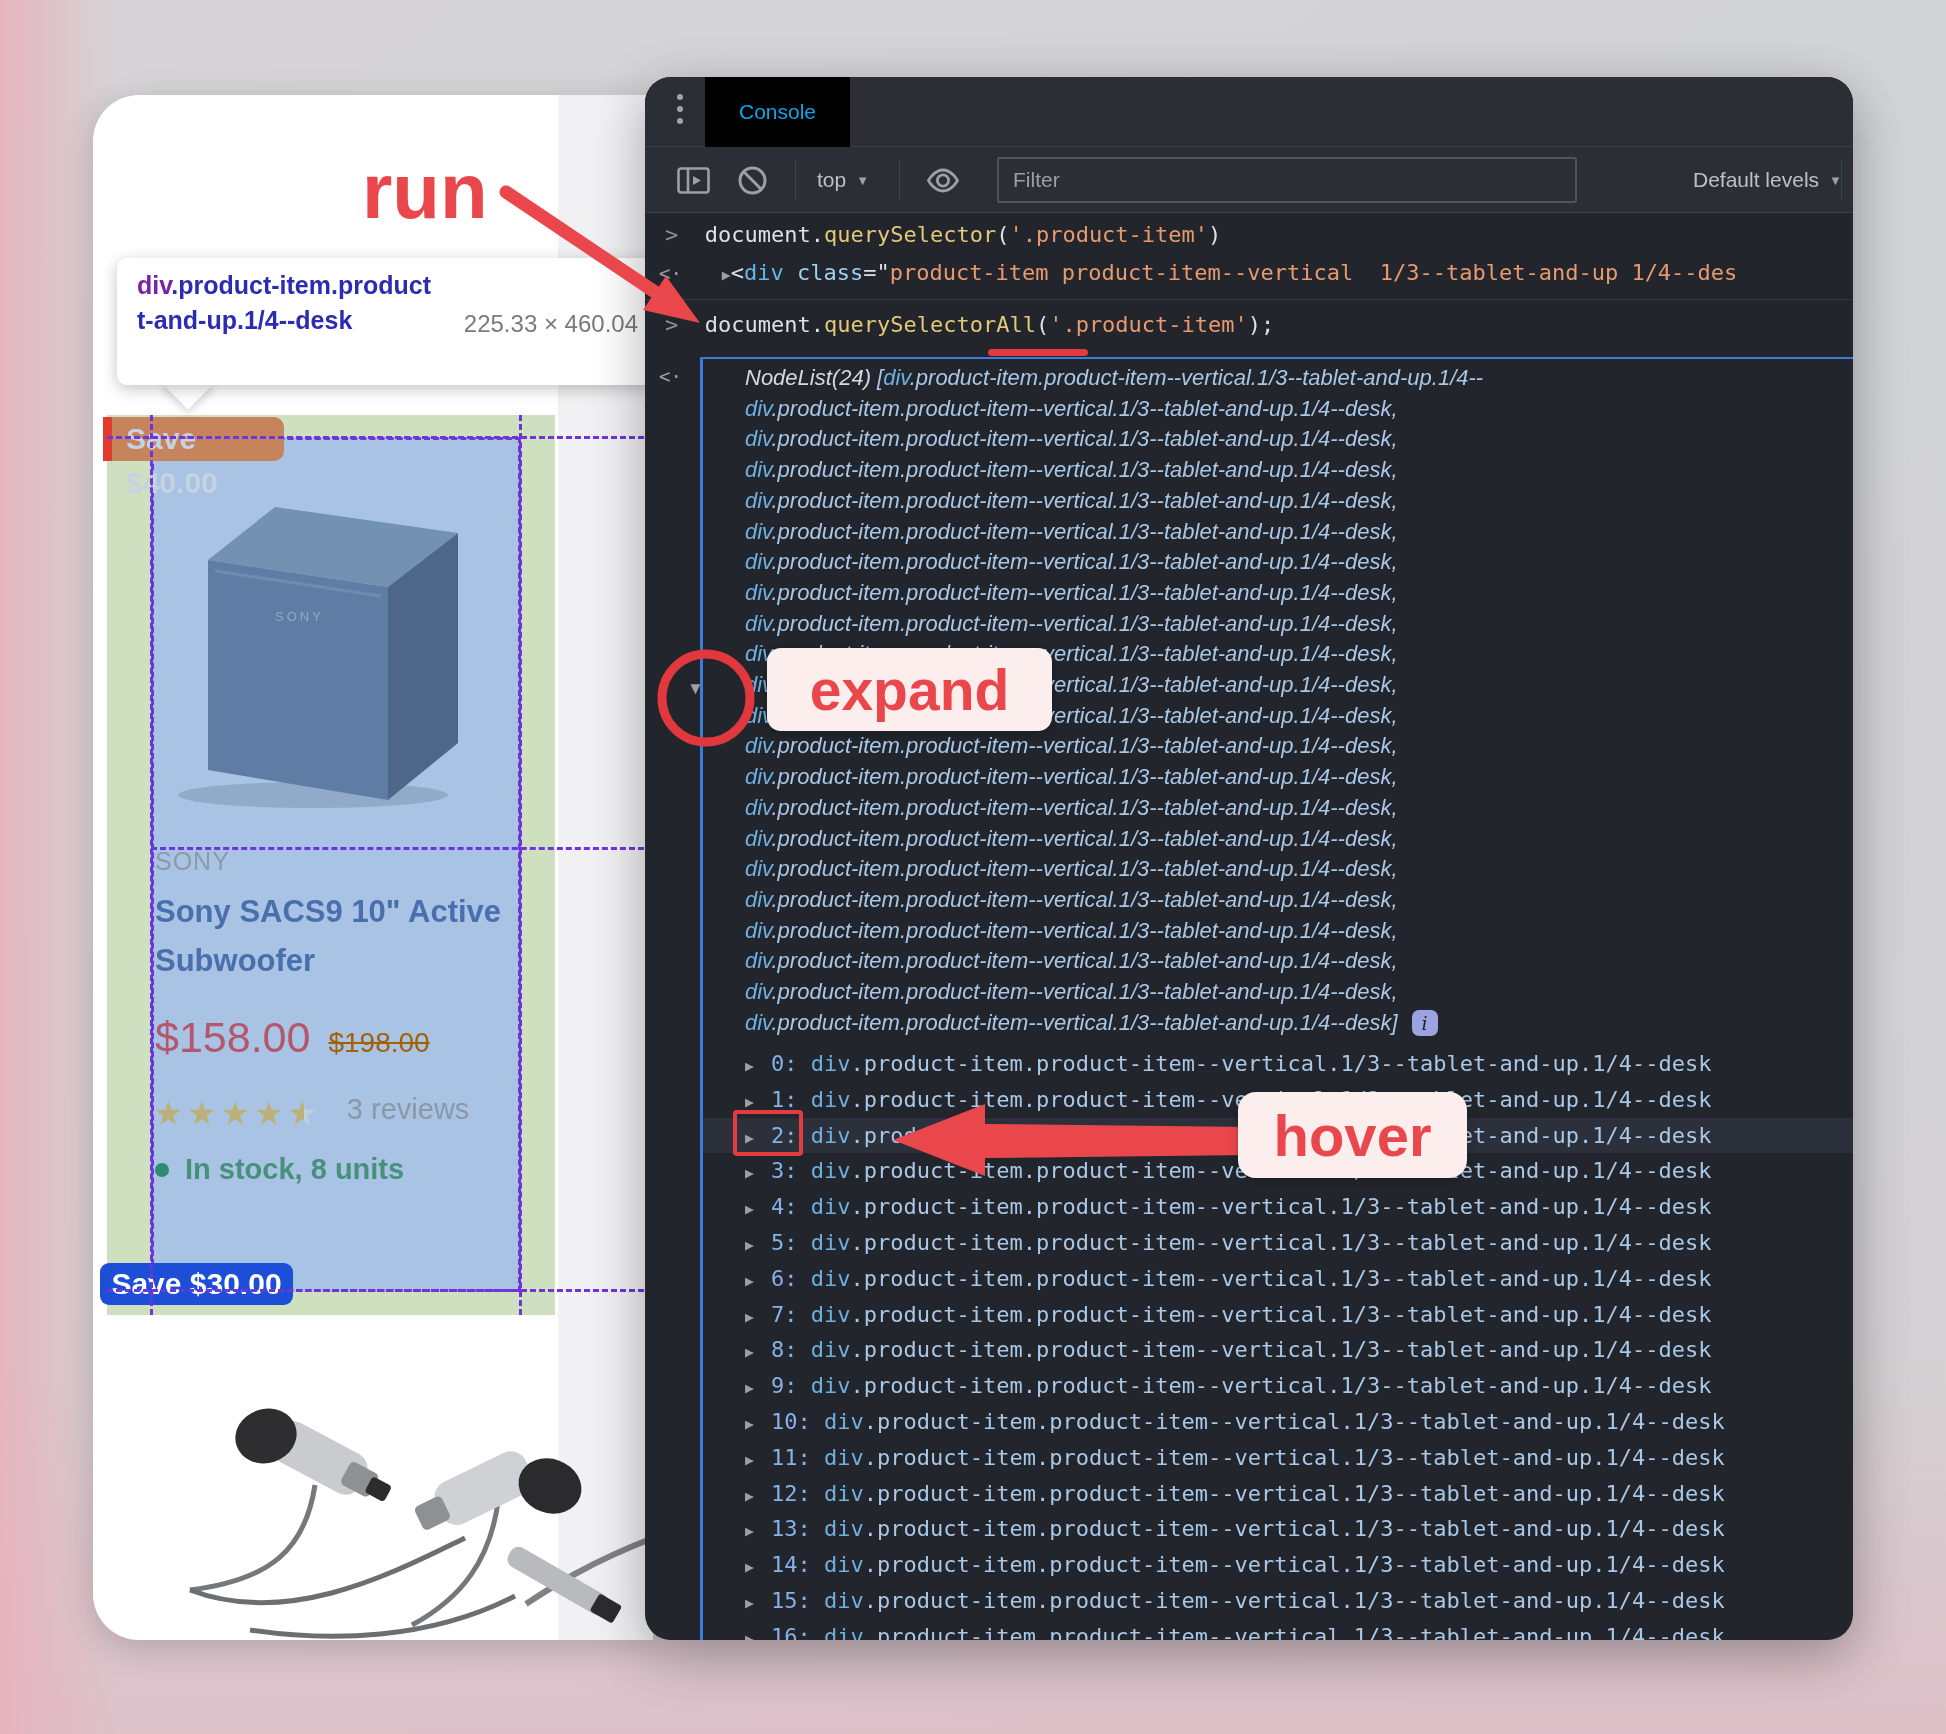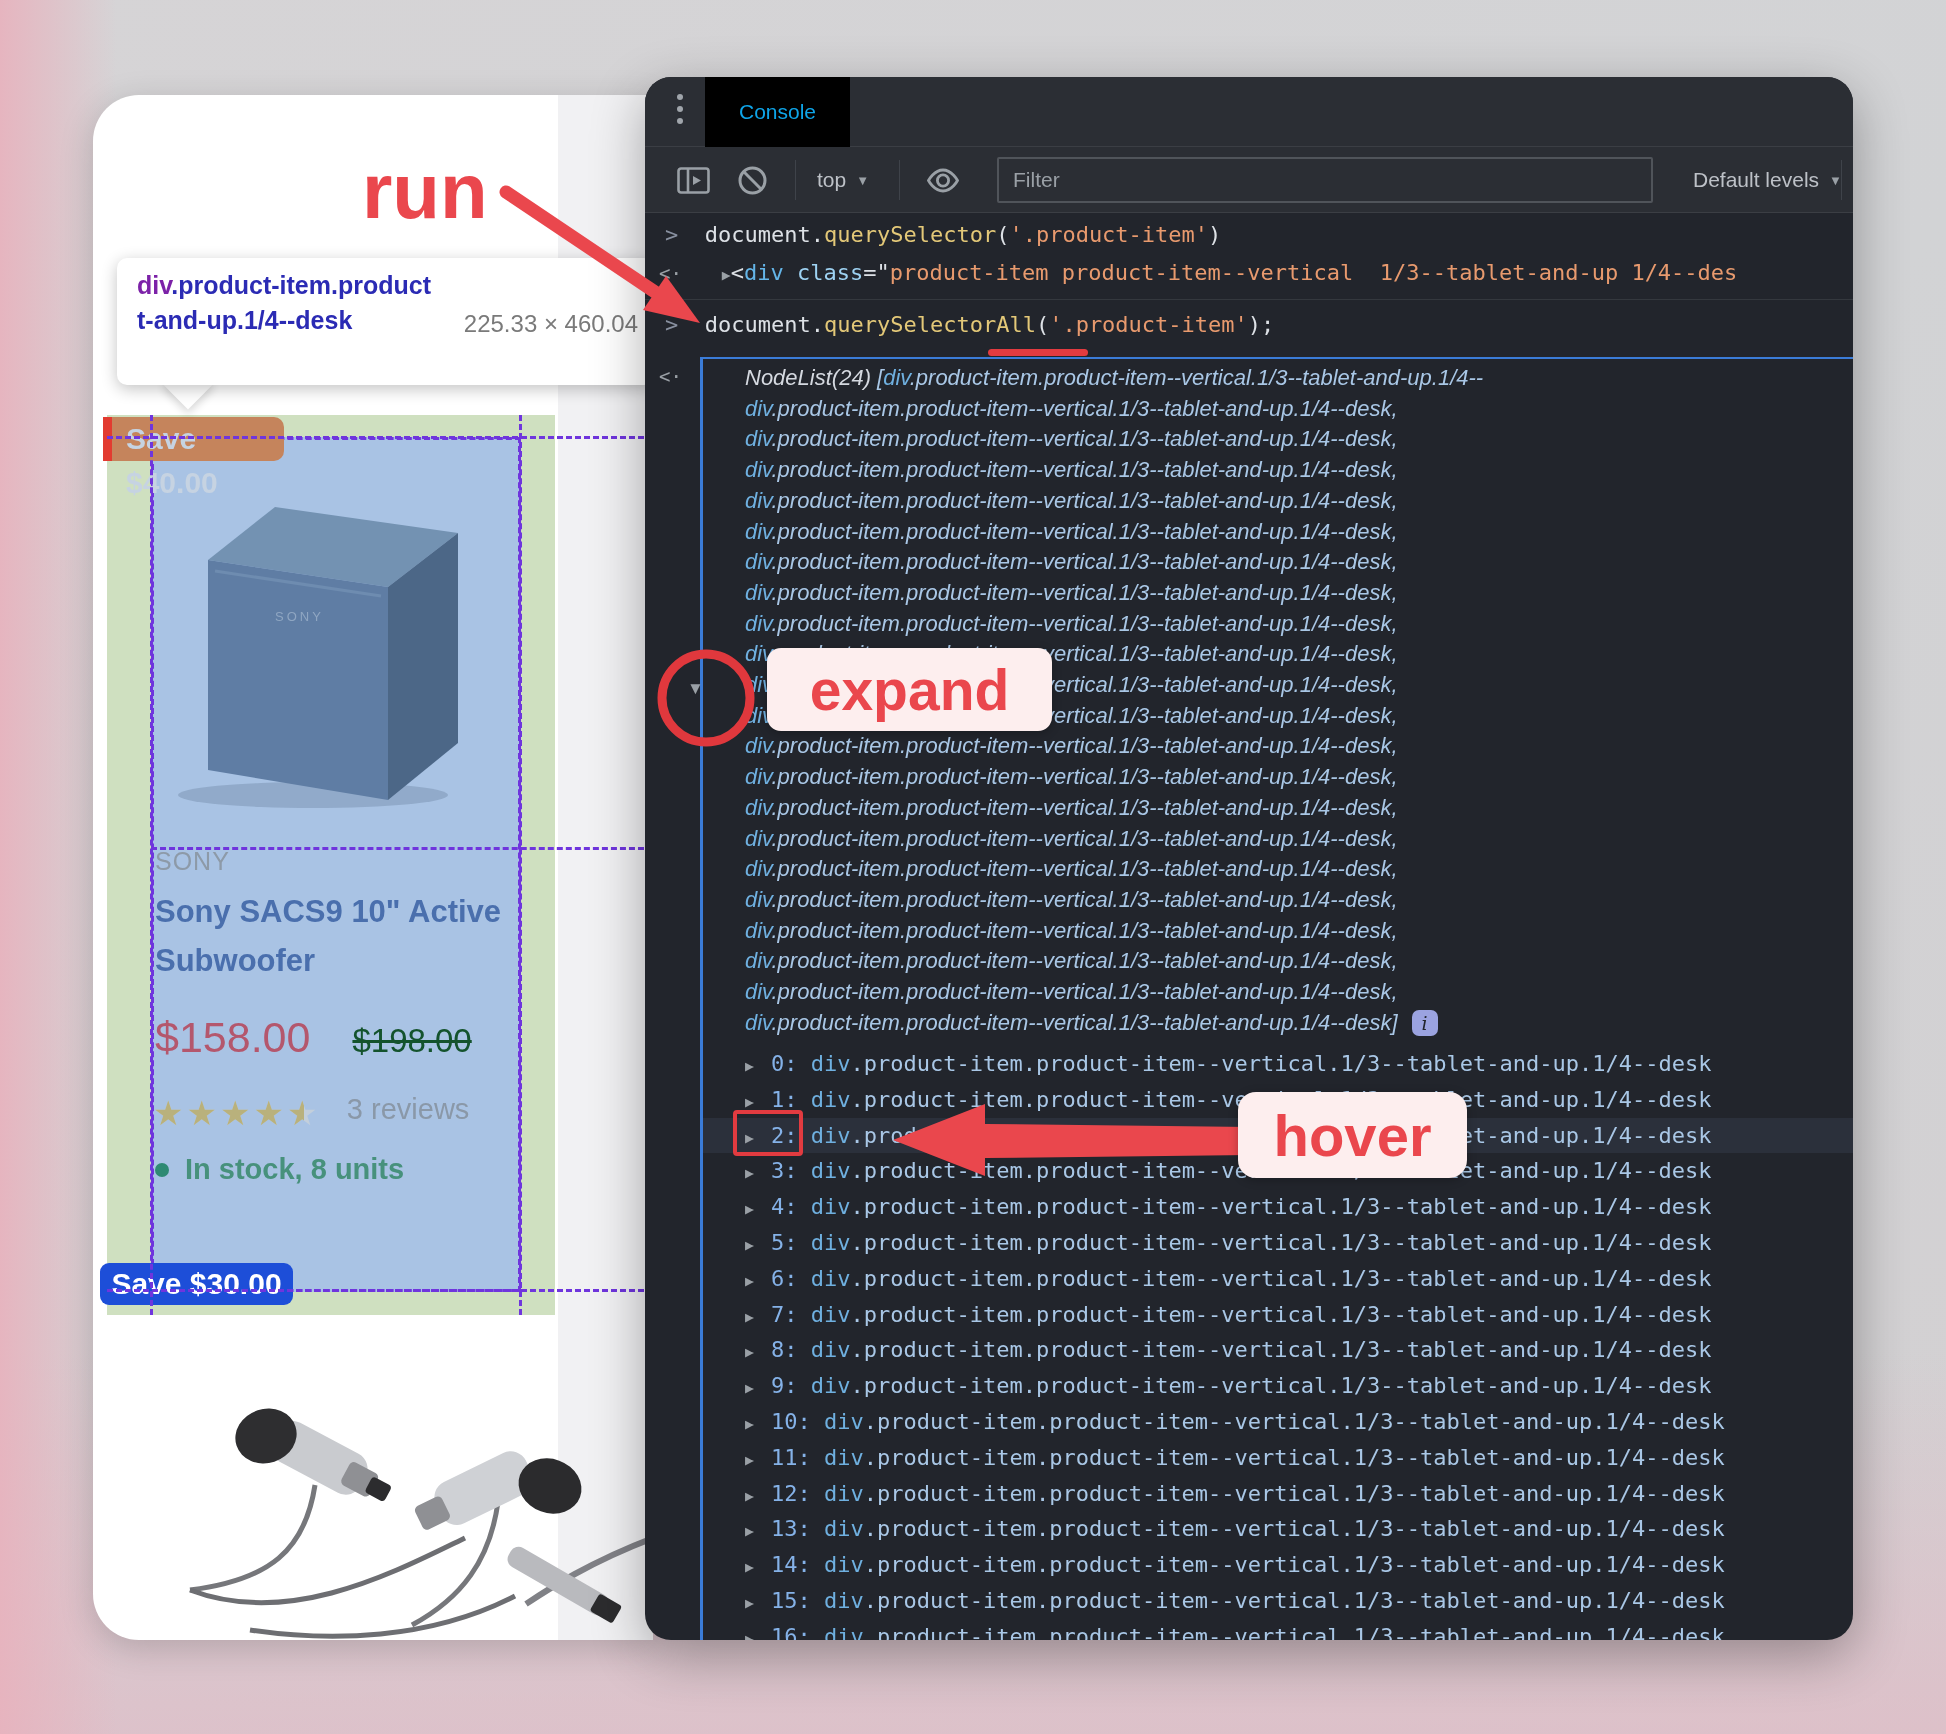--- a/index.html
+++ b/index.html
@@ -25,21 +25,21 @@
   .guide-h{height:0;border-top:3px dashed #6f35dd;z-index:3;}
   .guide-v{width:0;border-left:3px dashed #6f35dd;z-index:3;}
   #badge1{left:19px;top:322px;width:172px;height:44px;background:#c5845c;border-radius:0 10px 10px 0;
     z-index:2;line-height:44px;padding-left:14px;font-size:30px;font-weight:bold;color:#c6d3e2;box-sizing:border-box;}
   #badge1-sliver{left:10px;top:322px;width:9px;height:44px;background:#e23b30;z-index:2;}
   .card-text{z-index:4;}
   #brand{left:62px;top:752px;font-size:25px;color:#8d9aa8;letter-spacing:1px;}
   #title{left:62px;top:792px;font-size:31px;font-weight:bold;color:#4a6fad;line-height:49px;}
   #price-row{left:62px;top:918px;}
   #sale-price{font-size:43px;color:#b4576d;}
-  #orig-price{font-size:33px;color:#14532d;text-decoration:line-through;margin-left:42px;}
+  #orig-price{font-size:28px;color:#a16207;text-decoration:line-through;margin-left:18px;}
   #stars-row{left:60px;top:998px;}
   .stars-wrap{position:relative;display:inline-block;font-size:34px;letter-spacing:3px;color:#c3cfdb;}
   .stars-fill{position:absolute;left:0;top:0;width:90%;overflow:hidden;color:#b9b17c;white-space:nowrap;}
   #reviews{font-size:29px;color:#8a98a8;margin-left:22px;vertical-align:6px;}
   #stock-row{left:62px;top:1058px;font-size:29px;font-weight:bold;color:#47917c;}
   #stock-dot{display:inline-block;width:14px;height:14px;border-radius:50%;background:#2e8a73;margin-right:16px;vertical-align:2px;}
   #badge2{left:7px;top:1168px;width:193px;height:42px;background:#1d4ed8;border-radius:9px;
     line-height:42px;text-align:center;font-size:30px;font-weight:bold;color:#fff;}
 
   
@@ -56,21 +56,21 @@
     box-shadow:0 16px 54px rgba(0,0,0,.32);overflow:hidden;z-index:10;}
   #tabbar{left:0;top:0;width:100%;height:70px;background:#2b2e34;border-bottom:1px solid #3b3e44;box-sizing:border-box;}
   #kebab{left:32px;top:17px;display:flex;flex-direction:column;gap:6px;}
   #kebab i{width:6px;height:6px;border-radius:50%;background:#a0a5ab;}
   #tab-console{left:60px;top:0;width:145px;height:70px;background:#000;color:#0ea5e9;font-size:21px;
     display:flex;align-items:center;justify-content:center;}
   #toolbar{left:0;top:70px;width:100%;height:66px;background:#2b2e34;border-bottom:1px solid #3b3e44;box-sizing:border-box;}
   .vsep{width:1px;height:40px;background:#3f434a;top:13px;}
   .tb-label{color:#bdc1c7;font-size:21px;line-height:66px;}
   .dd-caret{display:inline-block;margin-left:10px;font-size:13px;color:#9aa0a6;vertical-align:2px;}
-  #filter-input{left:352px;top:10px;width:656px;height:46px;background:transparent;border:2px solid #50545a;
+  #filter-input{left:352px;top:10px;width:580px;height:46px;background:transparent;border:2px solid #50545a;
     border-radius:2px;color:#cfd3d9;font-size:21px;padding:0 14px;box-sizing:border-box;outline:none;}
   #filter-input::placeholder{color:#9aa0a6;}
 
   .log-line{white-space:pre;font-size:22px;line-height:36px;color:#dde1e6;}
   .prompt{color:#8890a0;}
   .ret-icon{color:#9aa0a6;font-size:19px;}
   .caret-icon{color:#9aa0a6;font-size:15px;}
   .tok-fn{color:#e3c878;}
   .tok-str{color:#e89a6e;}
   .tok-tag{color:#64b5e8;}

